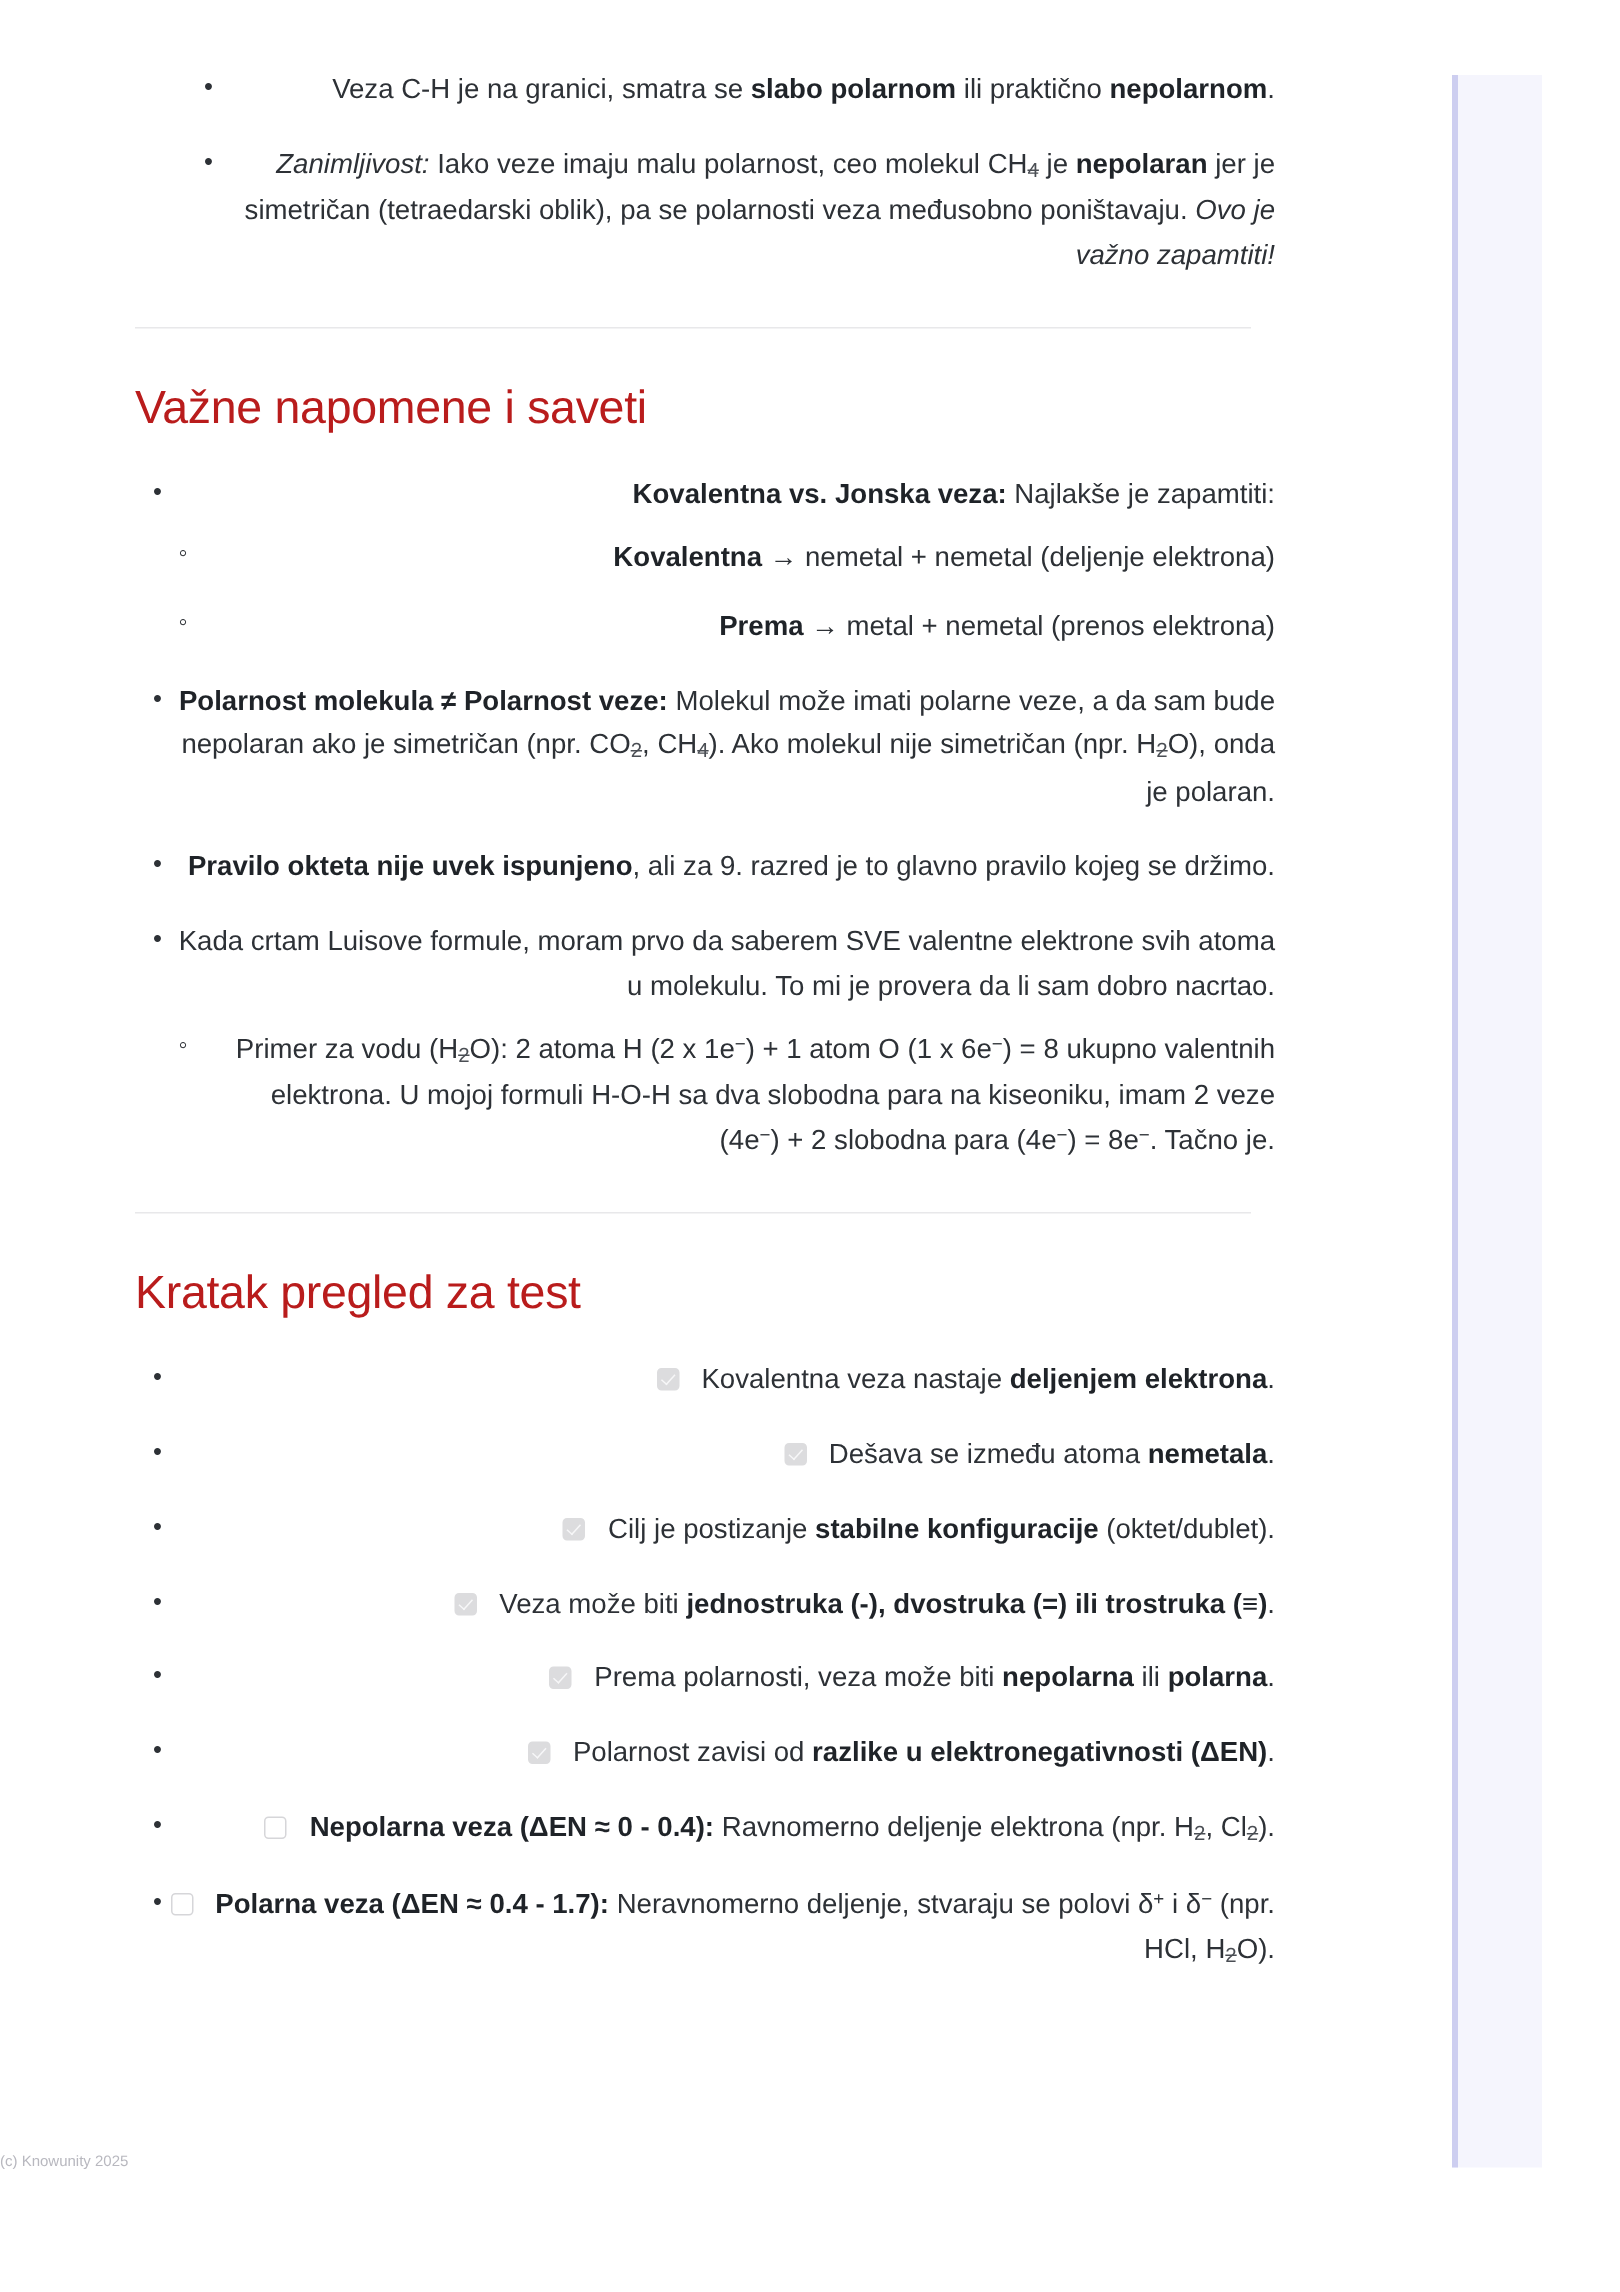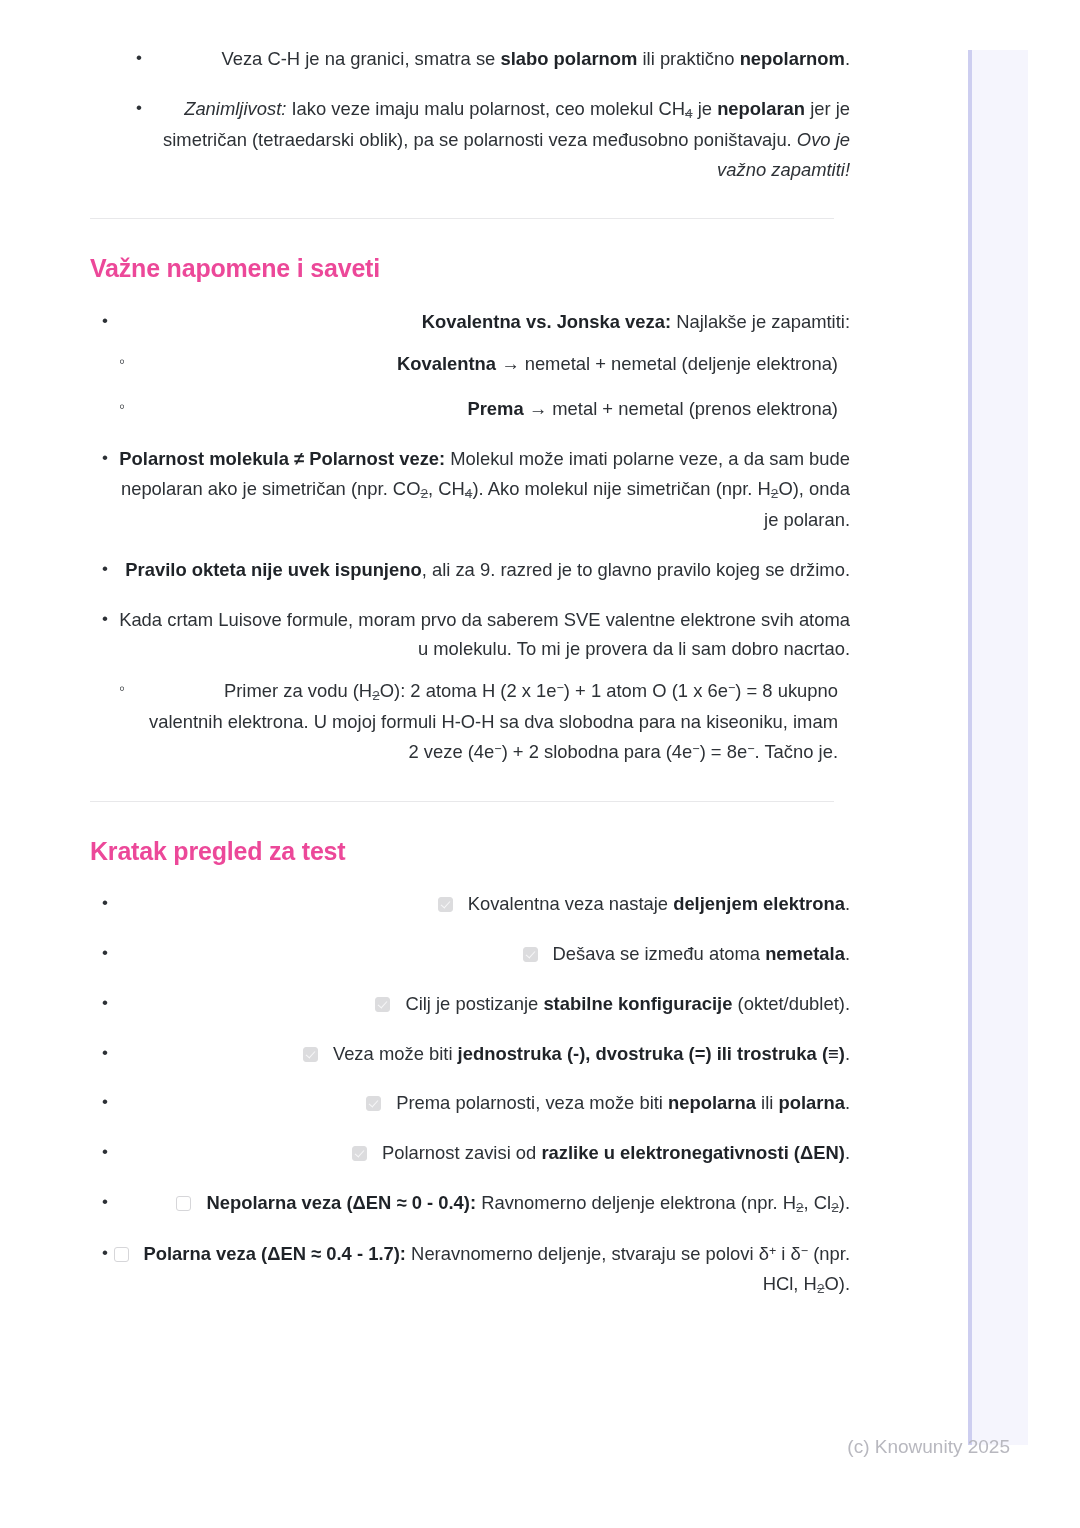--- a/index.html
+++ b/index.html
@@ -41,23 +41,23 @@
   }
 
   .divider {
     height: 1px;
     background: #e8e8ea;
     margin: 34px 0 34px 90px;
     width: 744px;
   }
 
   h2.section-title {
-    font-size: 25px;
-    font-weight: 700;
-    color: #ec4899;
+    font-size: 31px;
+    font-weight: 400;
+    color: #b91c1c;
     margin: 0 0 22px 90px;
     letter-spacing: -0.2px;
     line-height: 1.25;
   }
 
   
   ul.lvl1 {
     list-style: none;
     margin: 0;
     padding: 0;
@@ -83,21 +83,21 @@
   ul.lvl1 > li.tight::before { left: 102px; }
   ul.lvl1 > li:not(.tight)::before { left: 136px; }
 
   ul.lvl2 {
     list-style: none;
     margin: 12px 0 0 0;
     padding: 0;
   }
   ul.lvl2 > li {
     position: relative;
-    margin: 0 12px 16px 0;
+    margin: 0 0 16px 0;
     padding-left: 34px;
     font-size: 18.4px;
     line-height: 1.62;
   }
   ul.lvl2 > li:last-child { margin-bottom: 0; }
   ul.lvl2 > li::before {
     content: "\25E6";
     position: absolute;
     left: 6px;
     top: -1px;
@@ -150,22 +150,22 @@
   sup.sgn {
     font-size: 0.68em;
     vertical-align: 0.42em;
   }
 
   .footer {
     position: absolute;
     left: 0;
     top: 1436px;
     width: 1010px;
-    text-align: right;
-    font-size: 19px;
+    text-align: left;
+    font-size: 10px;
     color: #b8b8bf;
     font-family: "Liberation Sans", sans-serif;
   }
 </style>
 </head>
 <body>
 
 <div class="side-panel"></div>
 
 <div class="page">

